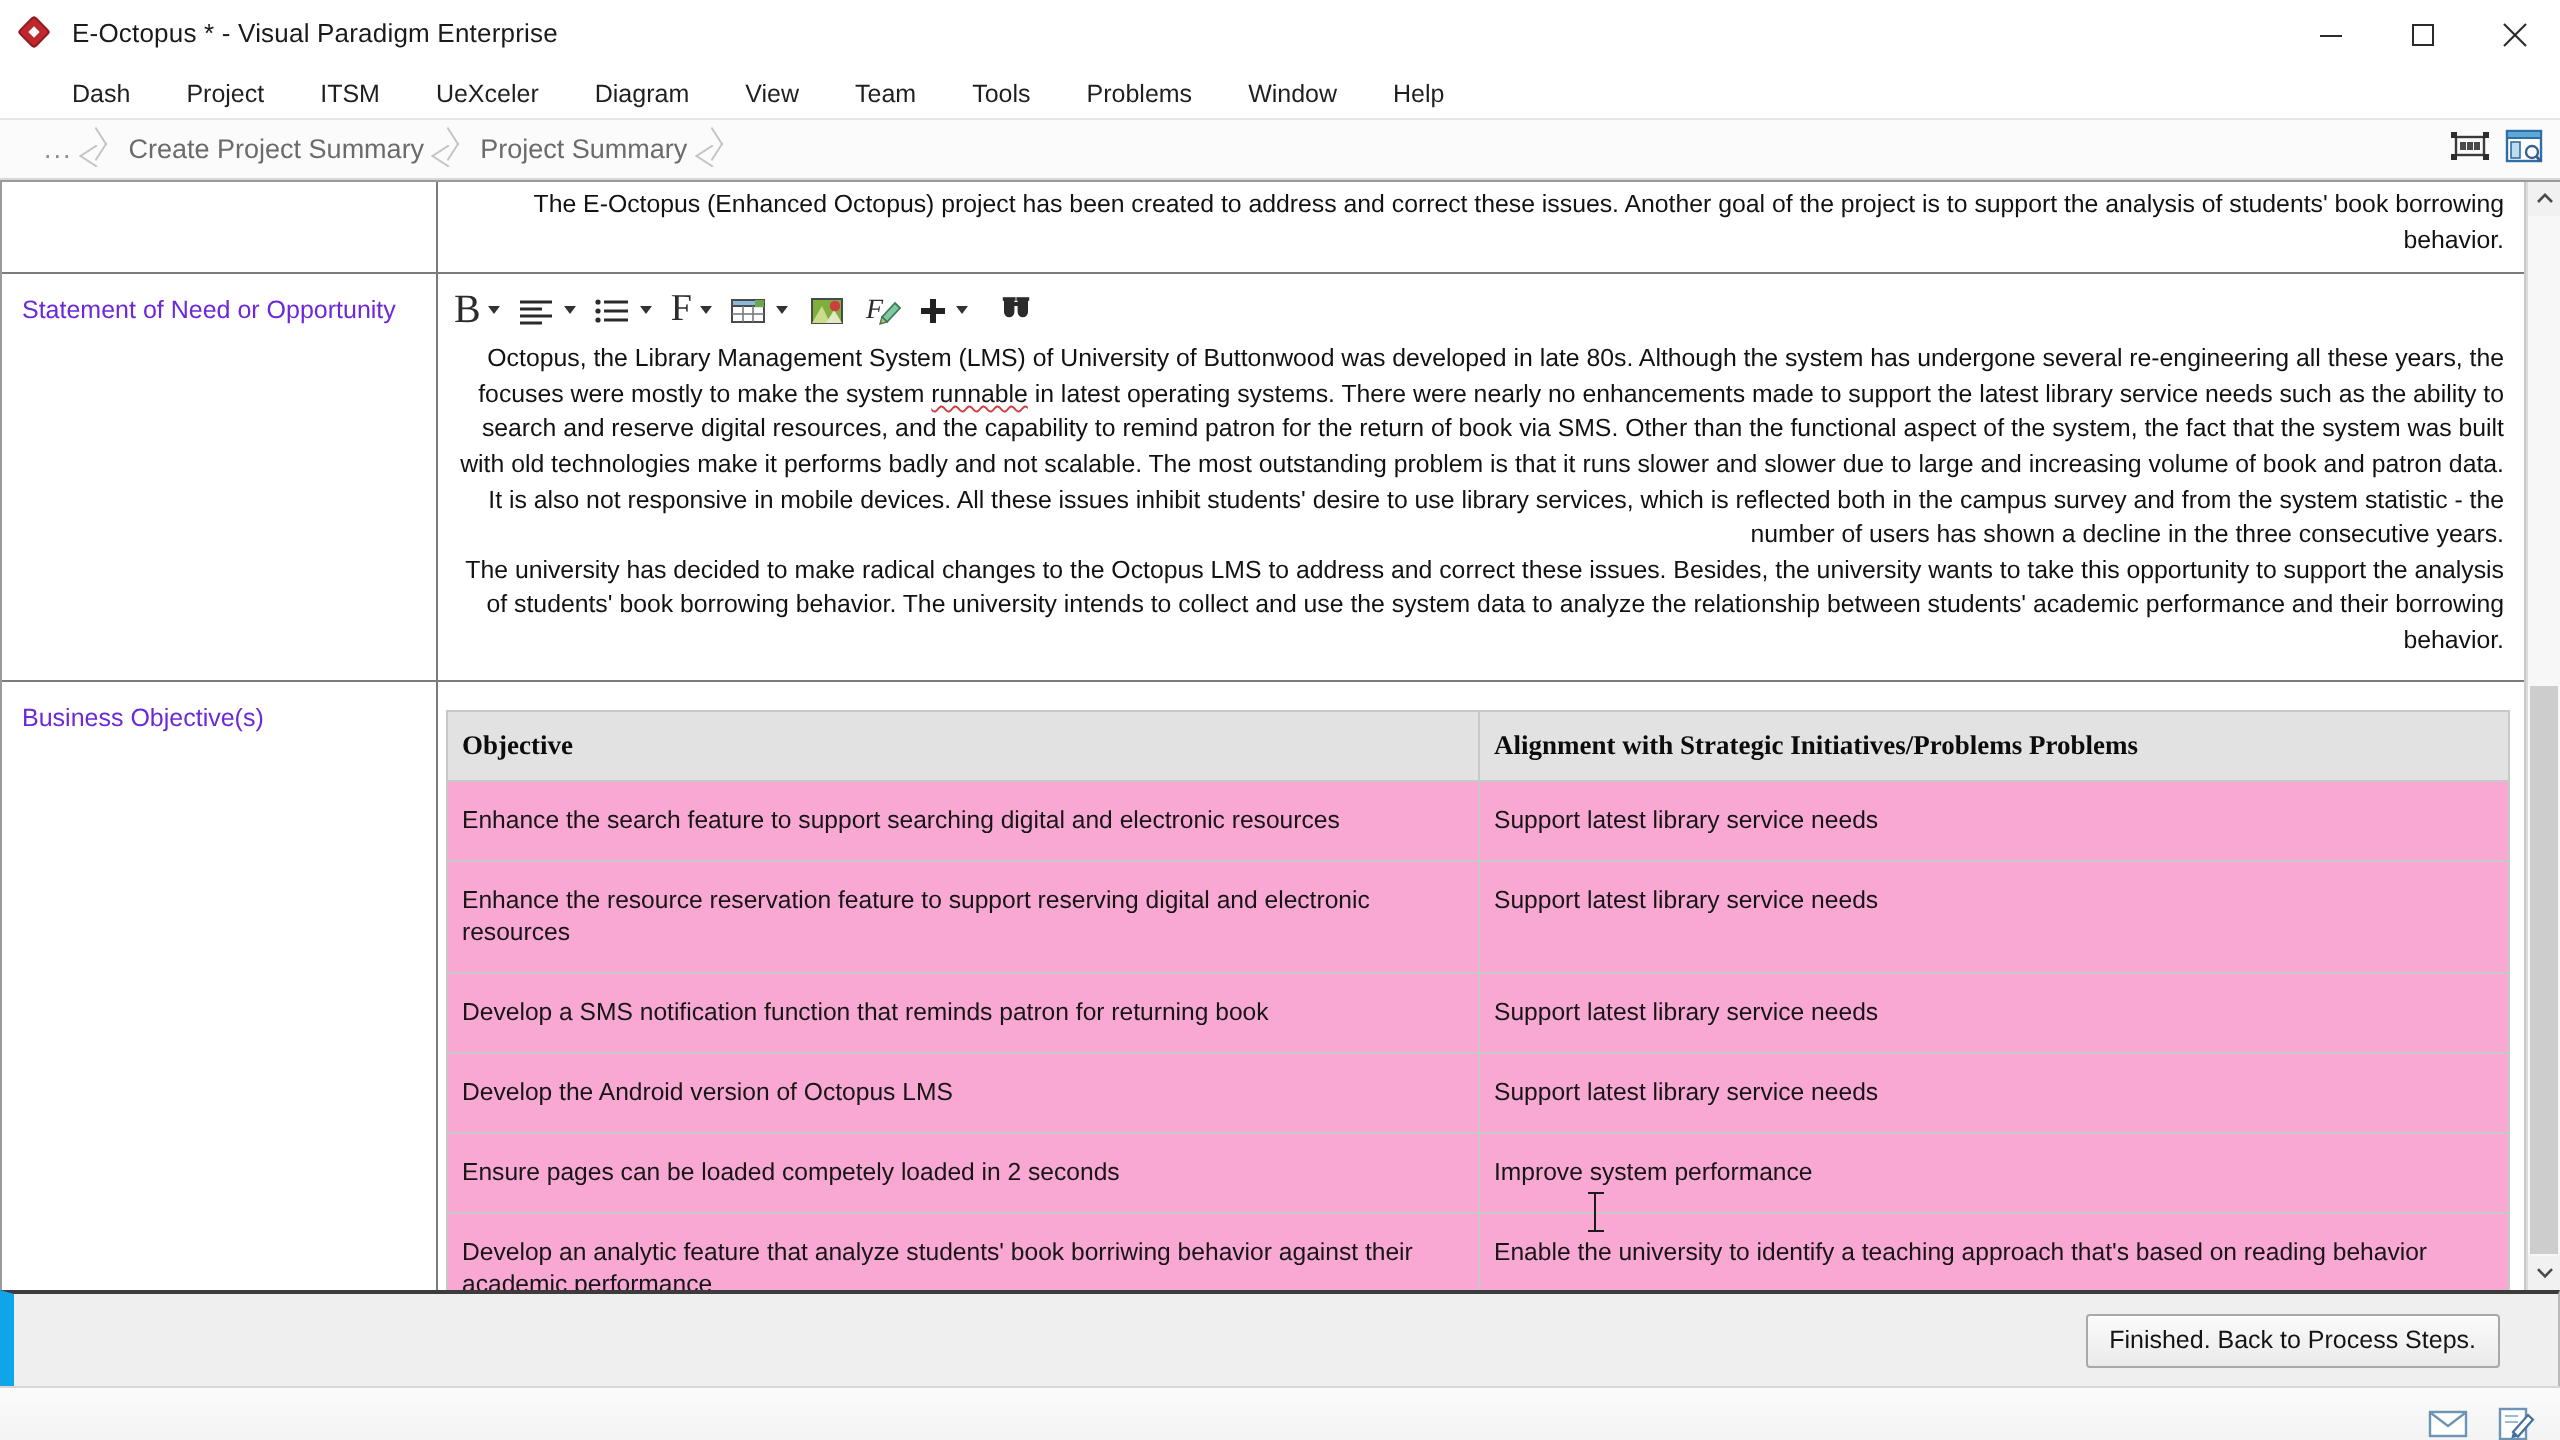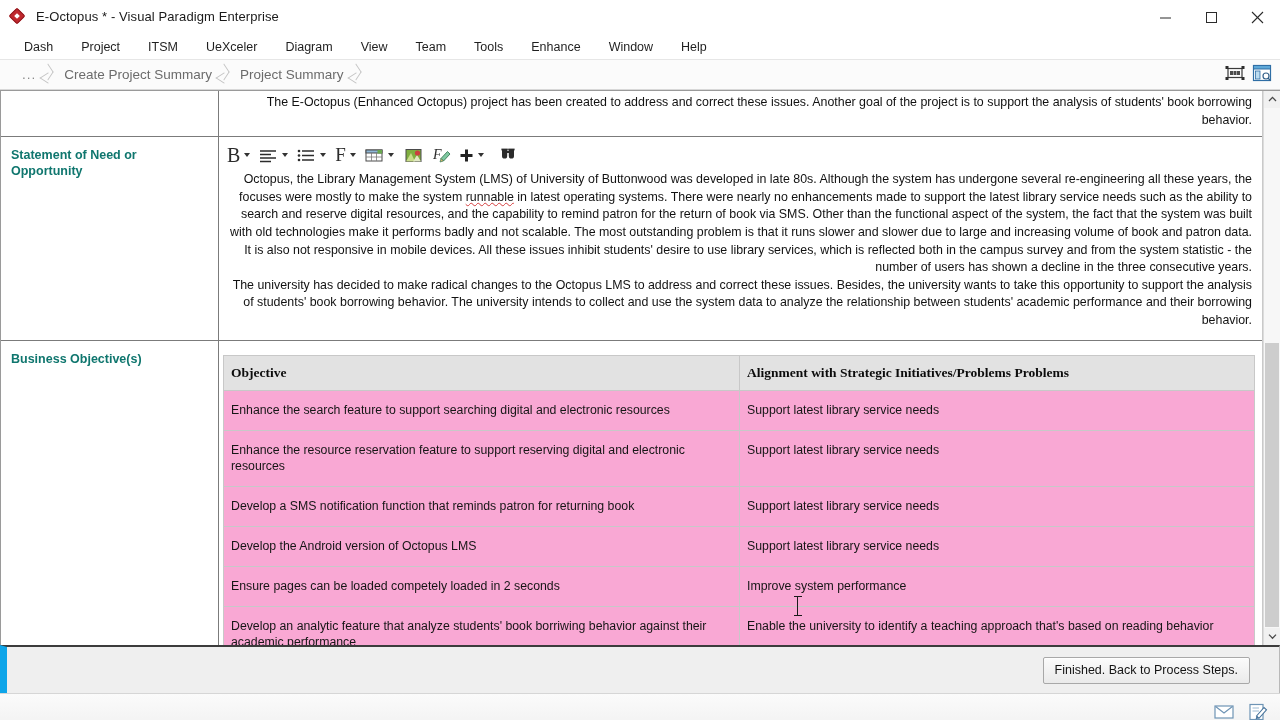--- a/index.html
+++ b/index.html
@@ -34,21 +34,21 @@
   }
   .win-buttons { position:absolute; right:0; top:0; height:34px; display:flex; }
   .win-btn {
     width:46px; height:34px; display:flex; align-items:center; justify-content:center;
     color:#2b2b2b;
   }
   .win-btn svg { display:block; }
   
   .menubar {
     height:26px; background:#ffffff; display:flex; align-items:center;
-    padding-left:10px; border-bottom:1px solid #e6e6e6;
+    padding-left:22px; border-bottom:1px solid #e6e6e6;
   }
   .menu-item {
     font-size:12.5px; color:#1f1f1f; padding:3px 14px; white-space:nowrap;
   }
   
   .breadcrumb-bar {
     height:30px; background:#fbfbfb; border-bottom:1px solid #d8d8d8;
     display:flex; align-items:center; position:relative;
   }
   .crumbs { display:flex; align-items:center; padding-left:8px; }
@@ -79,21 +79,21 @@
     display:flex;
   }
   .doc {
     flex:1 1 auto; overflow:hidden; position:relative;
     border-left:1px solid #9a9a9a;
     border-right:1px solid #c9c9c9;
   }
   .row { display:flex; width:100%; }
   .row-label {
     width:218px; flex:0 0 218px; padding:10px 8px 8px 10px;
-    font-size:12.5px; font-weight:bold; color:#0f766e; line-height:16px;
+    font-size:12.5px; font-weight:normal; color:#6d28d9; line-height:16px;
     border-right:1px solid #7b7b7b;
   }
   .row-body { flex:1 1 auto; min-width:0; }
   .sect-divider { border-top:1px solid #7b7b7b; }
   
   .topclip {
     display:flex; width:100%;
   }
   .topclip .row-label { padding-top:0; }
   .para {
@@ -225,21 +225,21 @@
 
 <div class="menubar">
   <span class="menu-item">Dash</span>
   <span class="menu-item">Project</span>
   <span class="menu-item">ITSM</span>
   <span class="menu-item">UeXceler</span>
   <span class="menu-item">Diagram</span>
   <span class="menu-item">View</span>
   <span class="menu-item">Team</span>
   <span class="menu-item">Tools</span>
-  <span class="menu-item">Enhance</span>
+  <span class="menu-item">Problems</span>
   <span class="menu-item">Window</span>
   <span class="menu-item">Help</span>
 </div>
 
 <div class="breadcrumb-bar">
   <div class="crumbs">
     <span class="crumb first">...</span>
     <span class="crumb-sep"></span>
     <span class="crumb">Create Project Summary</span>
     <span class="crumb-sep"></span>

